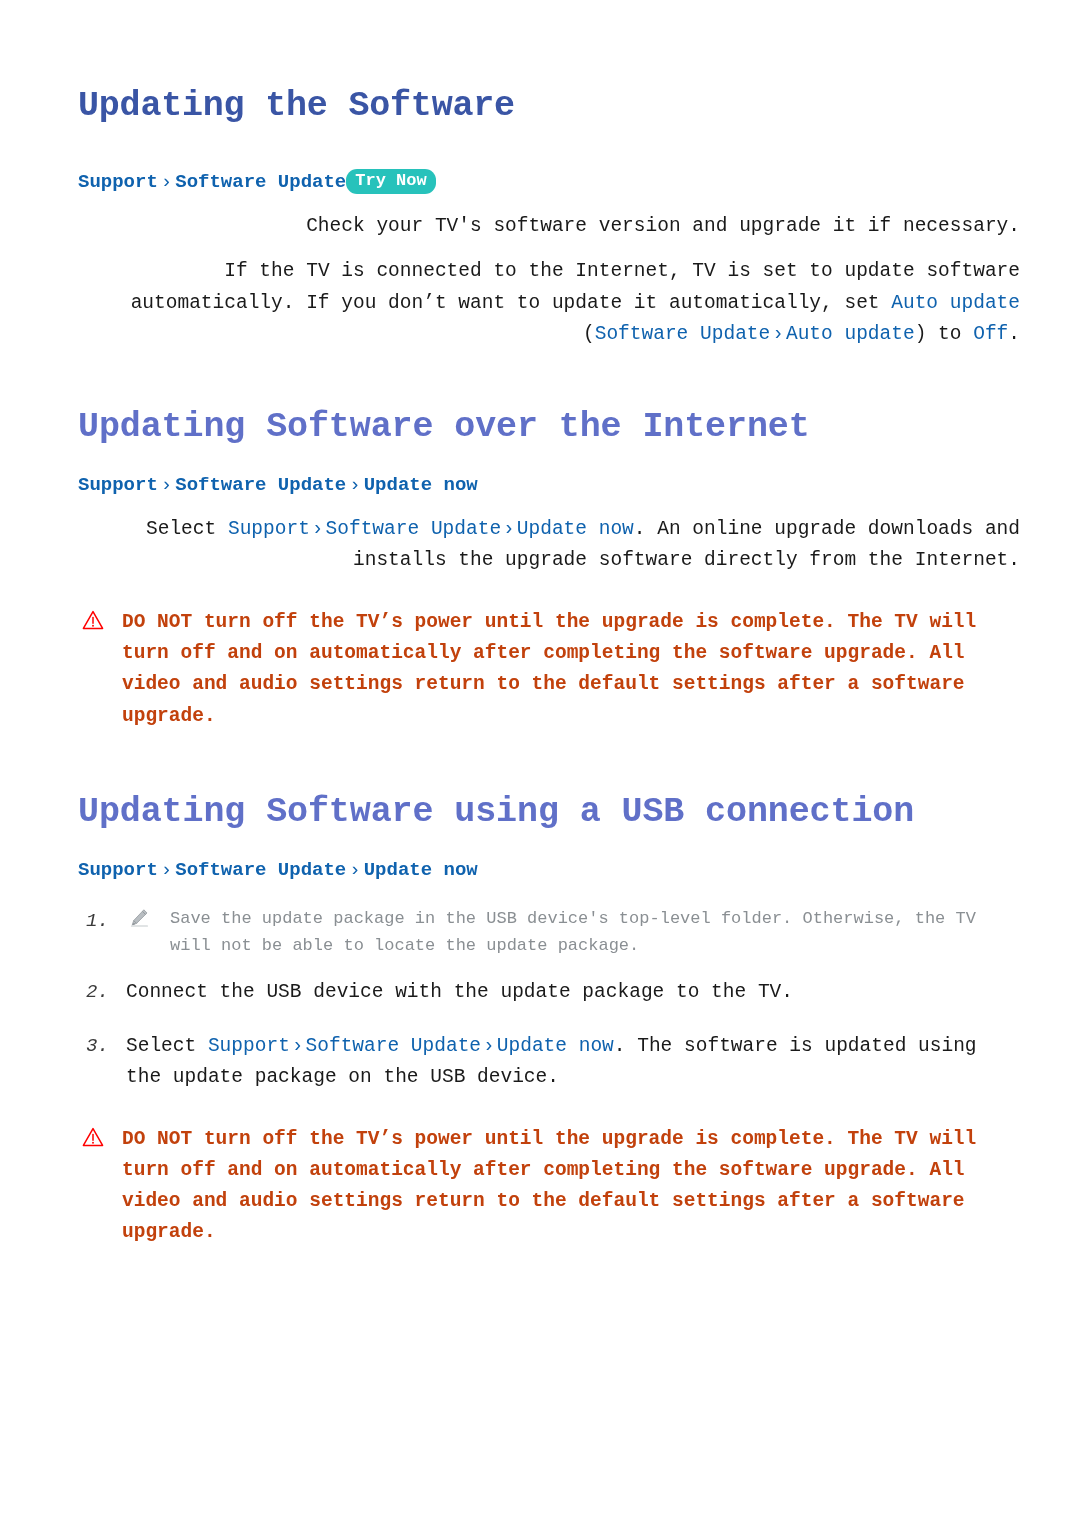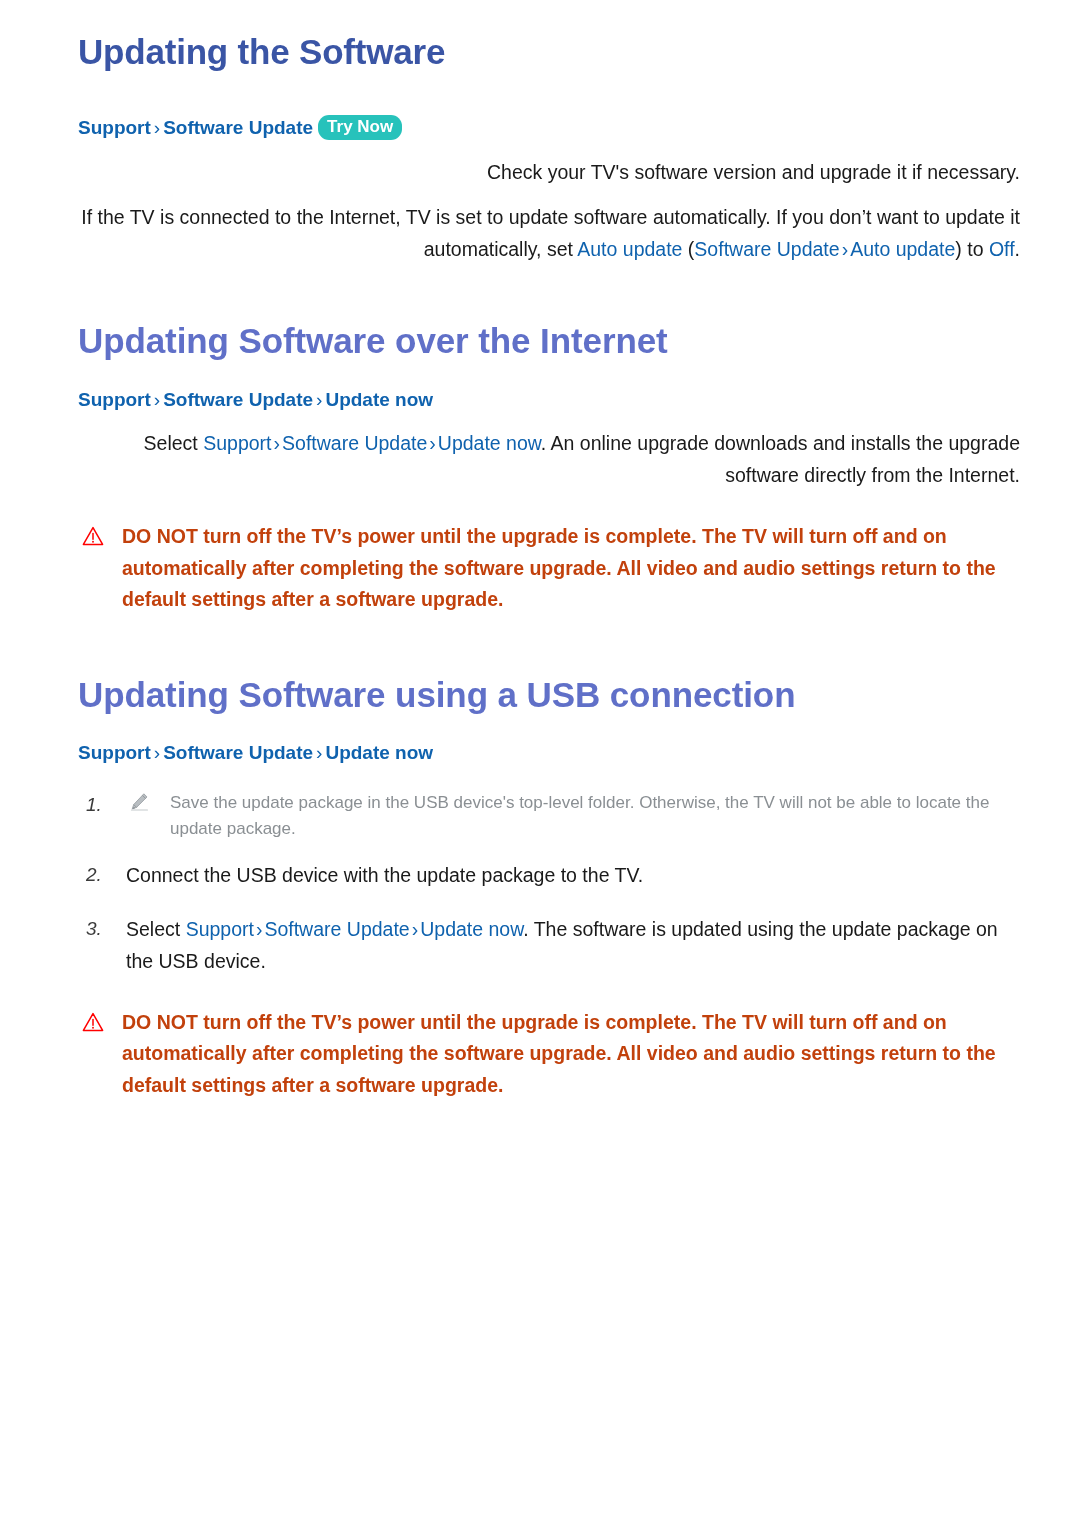--- a/index.html
+++ b/index.html
@@ -12,21 +12,22 @@
     height: 1527px;
     font-family: "Liberation Sans", sans-serif;
     color: #1a1a1a;
     -webkit-font-smoothing: antialiased;
   }
   .page {
     position: relative;
     width: 1080px;
     height: 1527px;
     box-sizing: border-box;
-    padding: 32px 60px 0 78px;
+    padding: 86px 60px 0 78px;
+    font-family: Liberation Mono, monospace;
   }
 
   
   .h1 {
     font-size: 35px;
     font-weight: bold;
     color: #3a55a5;
     letter-spacing: -0.2px;
     margin: 0 0 42px 0;
     line-height: 1.15;
@@ -58,21 +59,20 @@
   }
   .breadcrumb .crumb { color: #0f62ae; }
   .trynow {
     display: inline-block;
     background: #27c2bb;
     color: #ffffff;
     font-size: 17px;
     font-weight: bold;
     border-radius: 11px;
     padding: 1px 9px 2px 9px;
-    margin-left: 5px;
     vertical-align: 2px;
     line-height: 1.25;
   }
 
   
   .para {
     font-size: 19.5px;
     line-height: 1.62;
     color: #1a1a1a;
     margin: 0 0 14px 0;

